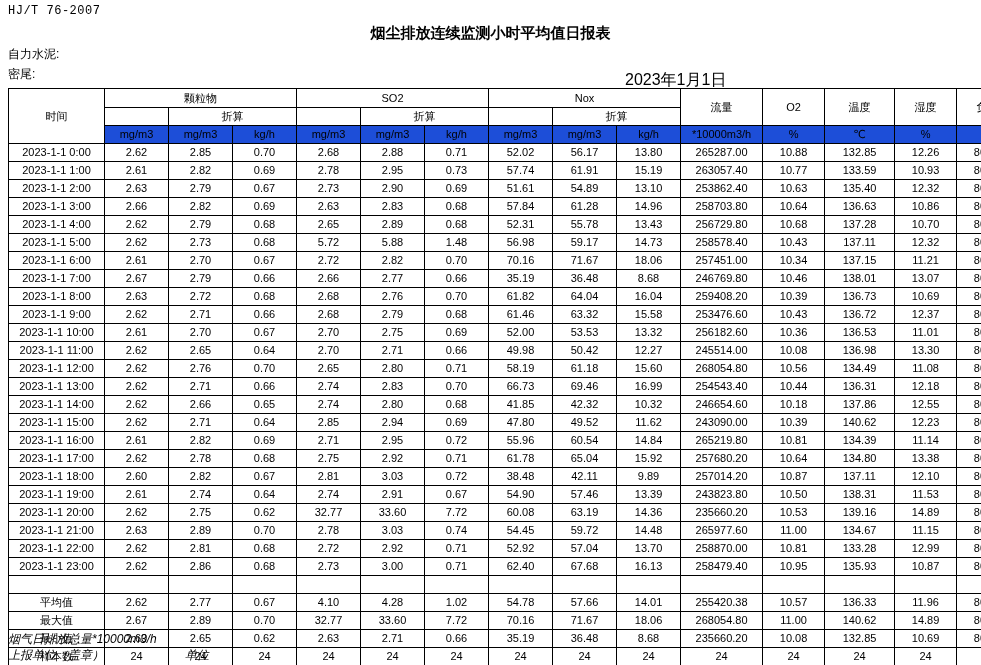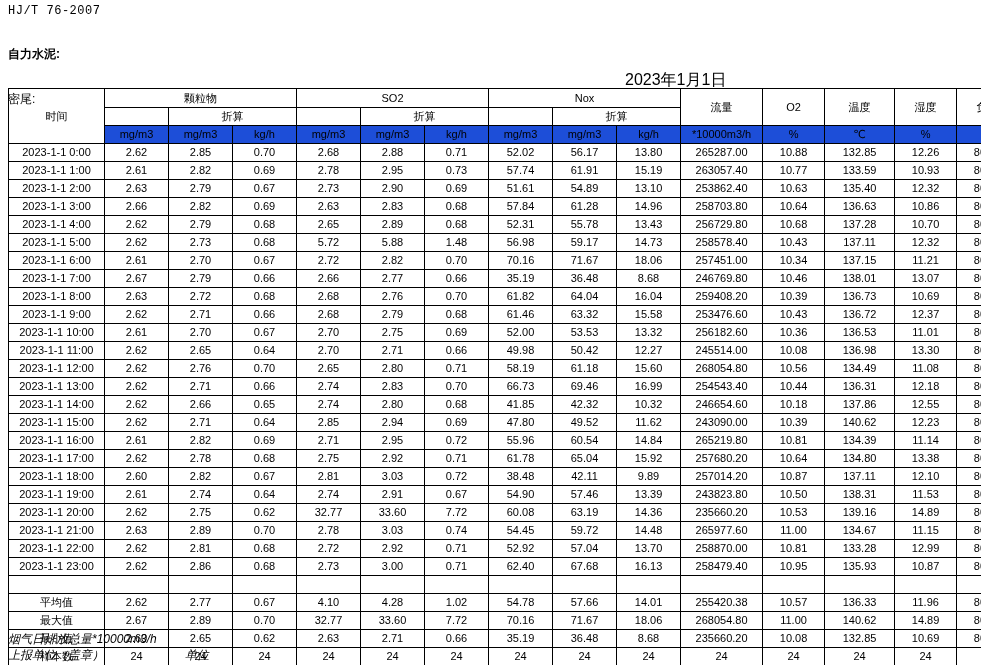--- a/index.html
+++ b/index.html
@@ -14,22 +14,22 @@
   .page{position:relative;width:947px;height:665px;}
   .doc-code{
     position:absolute;left:8px;top:4px;
     font-family:"Liberation Mono","DejaVu Sans Mono",monospace;
     font-size:12px;letter-spacing:0.5px;
   }
   .title{
     position:absolute;left:0;top:24px;width:981px;
     text-align:center;font-weight:bold;font-size:15px;
   }
-  .label-company{position:absolute;left:8px;top:46px;font-size:12px;font-weight:bold;}
-  .label-tail{position:absolute;left:8px;top:66px;font-size:12px;margin-top:25px;}
+  .label-company{position:absolute;left:8px;top:46px;font-size:12px;}
+  .label-tail{position:absolute;left:8px;top:66px;font-size:12px;}
   .label-date{position:absolute;left:625px;top:70px;font-size:16px;}
 
   table.main{
     position:absolute;left:8px;top:88px;
     border-collapse:collapse;
     width:965px;
     table-layout:fixed;
   }
   table.main td,table.main th{
     border:1px solid #000;
@@ -58,20 +58,21 @@
   .foot1{position:absolute;left:8px;top:631px;}
   .foot2{position:absolute;left:8px;top:647px;}
   .foot3{position:absolute;left:185px;top:647px;}
 </style>
 </head>
 <body>
 
 <div class="page">
 
   <div class="doc-code">HJ/T 76-2007</div>
+  <div class="title">烟尘排放连续监测小时平均值日报表</div>
   <div class="label-company">自力水泥:</div>
   <div class="label-tail">密尾:</div>
   <div class="label-date">2023年1月1日</div>
 
   <table class="main">
     <colgroup>
       <col class="time-col">
         <col class="num-col">
         <col class="num-col">
         <col class="num-col">

